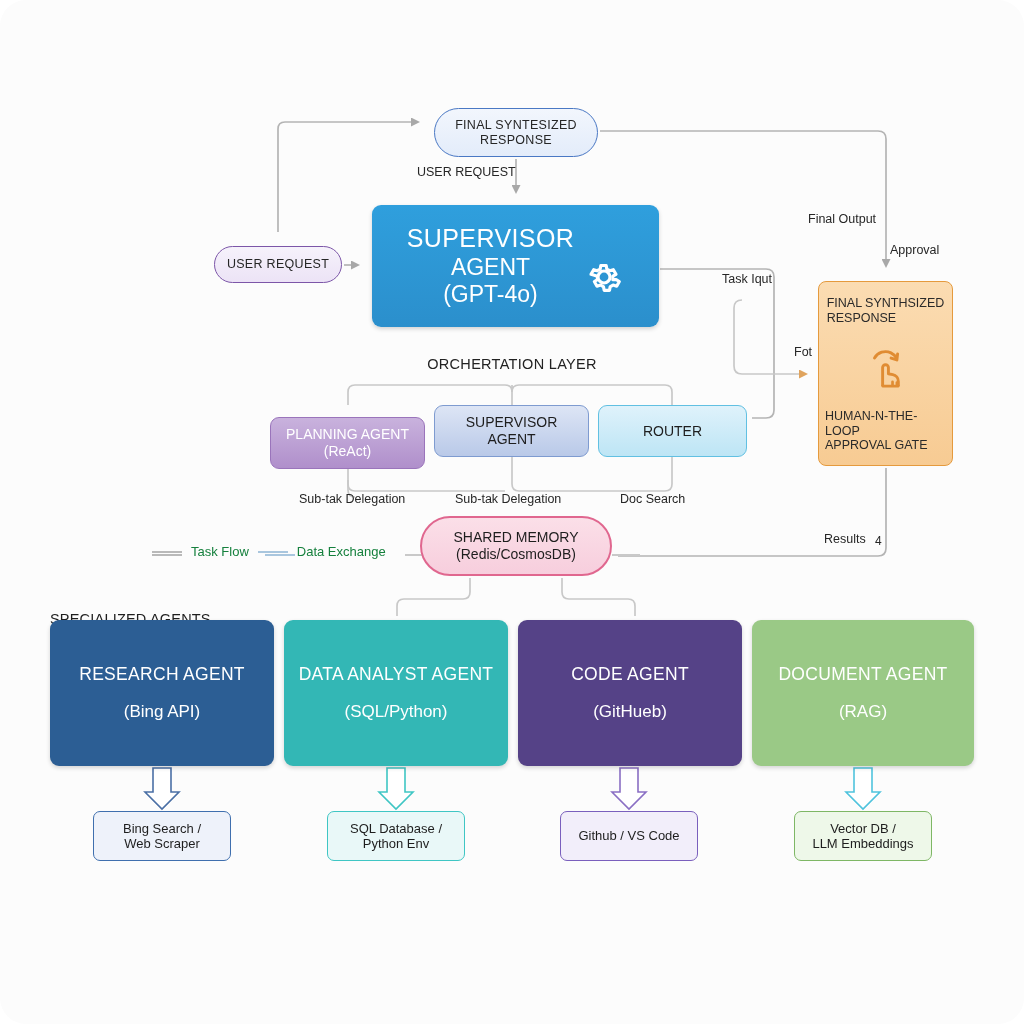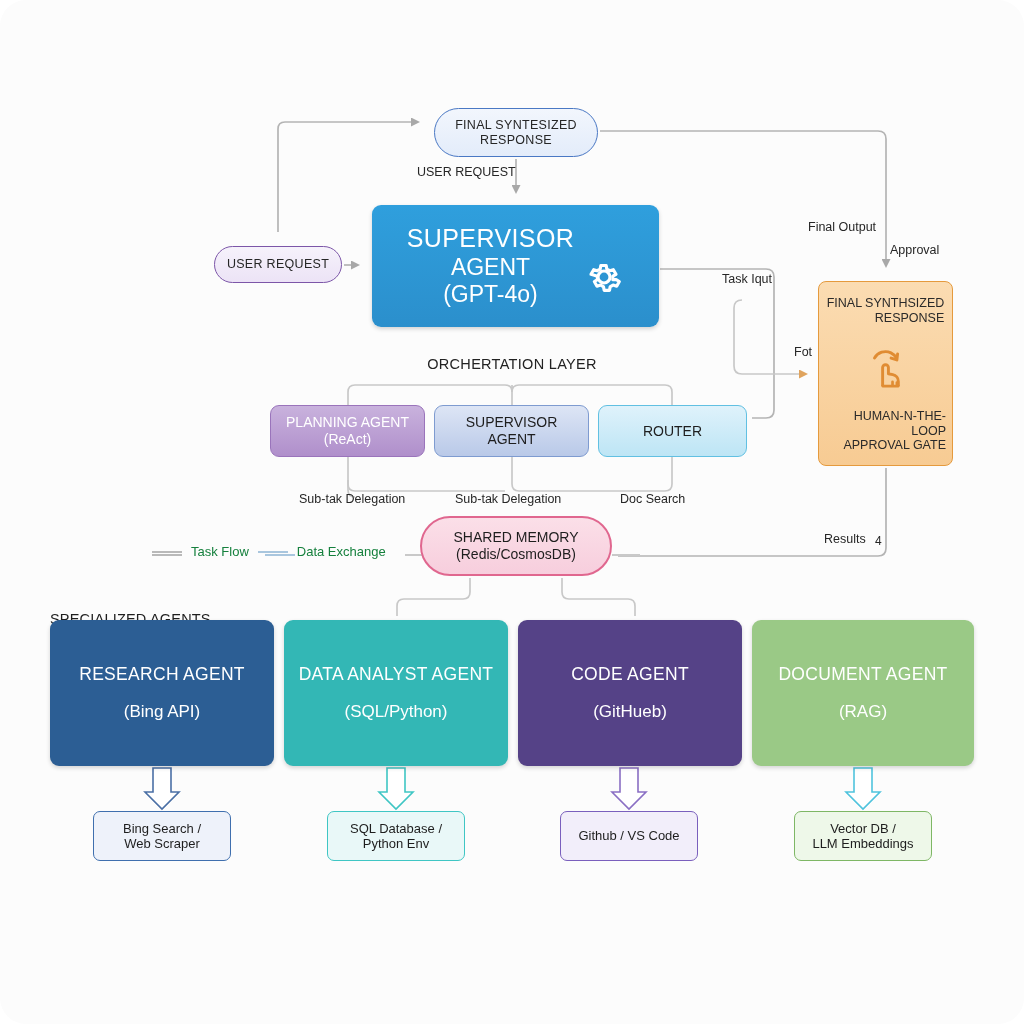--- a/index.html
+++ b/index.html
@@ -11,21 +11,21 @@
   #canvas{
     position:relative;width:1024px;height:1024px;
     background:#fcfcfc;
     border-radius:26px;
     overflow:hidden;
   }
   #edges{position:absolute;left:0;top:0;width:1024px;height:1024px;}
 
   .node{position:absolute;box-sizing:border-box;display:flex;
         flex-direction:column;align-items:center;justify-content:center;
-        text-align:right;line-height:1.18;}
+        text-align:left;line-height:1.18;}
   .node .ttl{display:block;}
   .node .sub{display:block;}
 
   
   .pill{border-radius:999px;}
 
   .final-resp{
     left:434px;top:108px;width:164px;height:49px;
     background:linear-gradient(180deg,#f2f6fd 0%,#e3ecfa 100%);
     border:1.6px solid #4a78c4;
@@ -60,21 +60,21 @@
 
   
   .orch-label{
     position:absolute;left:0;top:356px;width:1024px;text-align:center;
     font-size:14.5px;color:#222;letter-spacing:.3px;
   }
   .obox{border-radius:9px;height:52px;top:405px;font-size:14px;}
   .planning{
     left:270px;width:155px;
     background:linear-gradient(180deg,#c9b2dd 0%,#b08fcb 100%);
-    border:1.4px solid #9a74bb;color:#ffffff;
+    border:1.4px solid #9a74bb;color:#ffffff;margin-top:12px;
   }
   .osuper{
     left:434px;width:155px;
     background:linear-gradient(180deg,#dde5f5 0%,#b9c9e8 100%);
     border:1.4px solid #7e9bd0;color:#1e1e1e;
   }
   .router{
     left:598px;width:149px;
     background:linear-gradient(180deg,#dff2fb 0%,#bde5f5 100%);
     border:1.4px solid #61c0e2;color:#1e1e1e;
@@ -255,21 +255,21 @@
 
   <div class="legend">
     <span class="swatch sw-task"></span>
     <span>Task Flow</span>
     <span class="swatch sw-data"></span>
     <span>Data Exchange</span>
   </div>
 
   <span class="cap" style="left:417px;top:165px;">USER REQUEST</span>
   <span class="cap" style="left:722px;top:272px;">Task Iqut</span>
-  <span class="cap" style="left:808px;top:220px;text-align:right;">Final Output</span>
+  <span class="cap" style="left:808px;top:212px;text-align:right;">Final Output</span>
   <span class="cap" style="left:890px;top:243px;">Approval</span>
   <span class="cap" style="left:794px;top:345px;">Fot</span>
   <span class="cap" style="left:824px;top:532px;">Results</span>
   <span class="cap sm" style="left:875px;top:534px;">4</span>
 
   <div class="agents-label">SPECIALIZED AGENTS</div>
 
   <div class="node agent a-research">
     <span class="ttl">RESEARCH AGENT</span>
     <span class="sub">(Bing API)</span>

